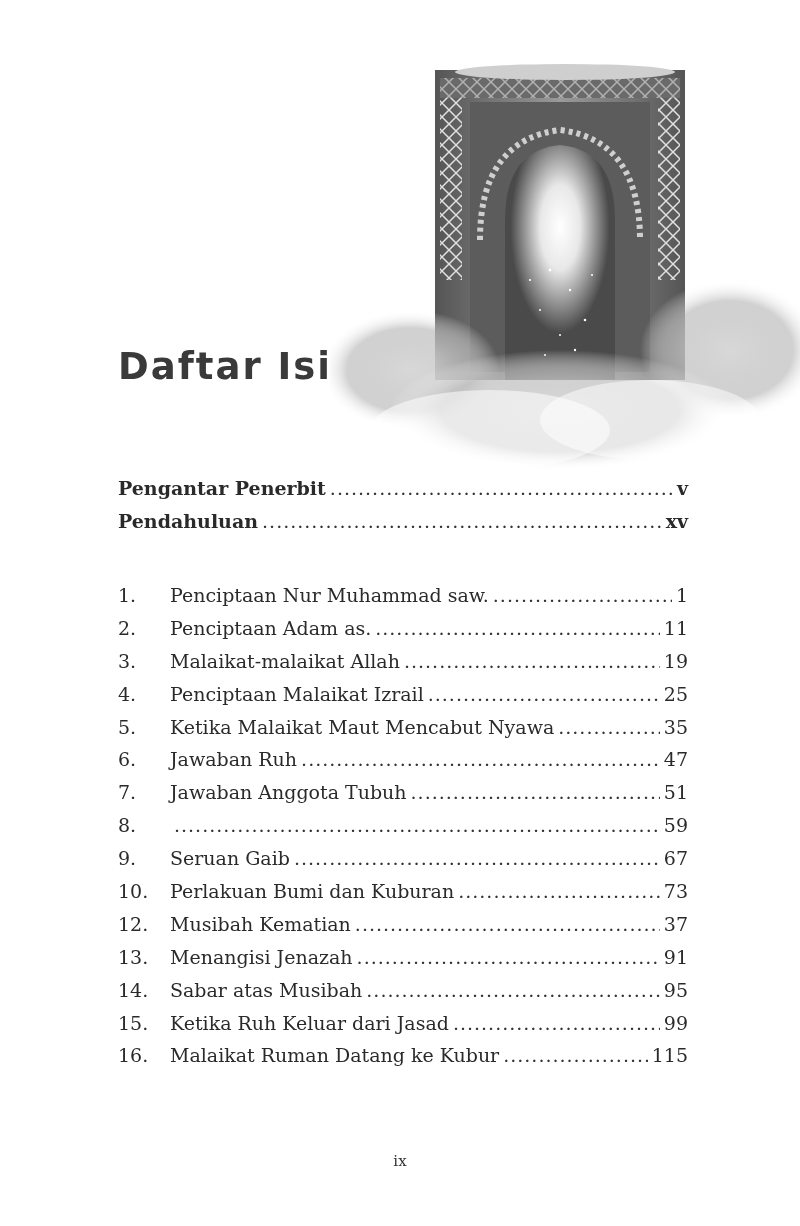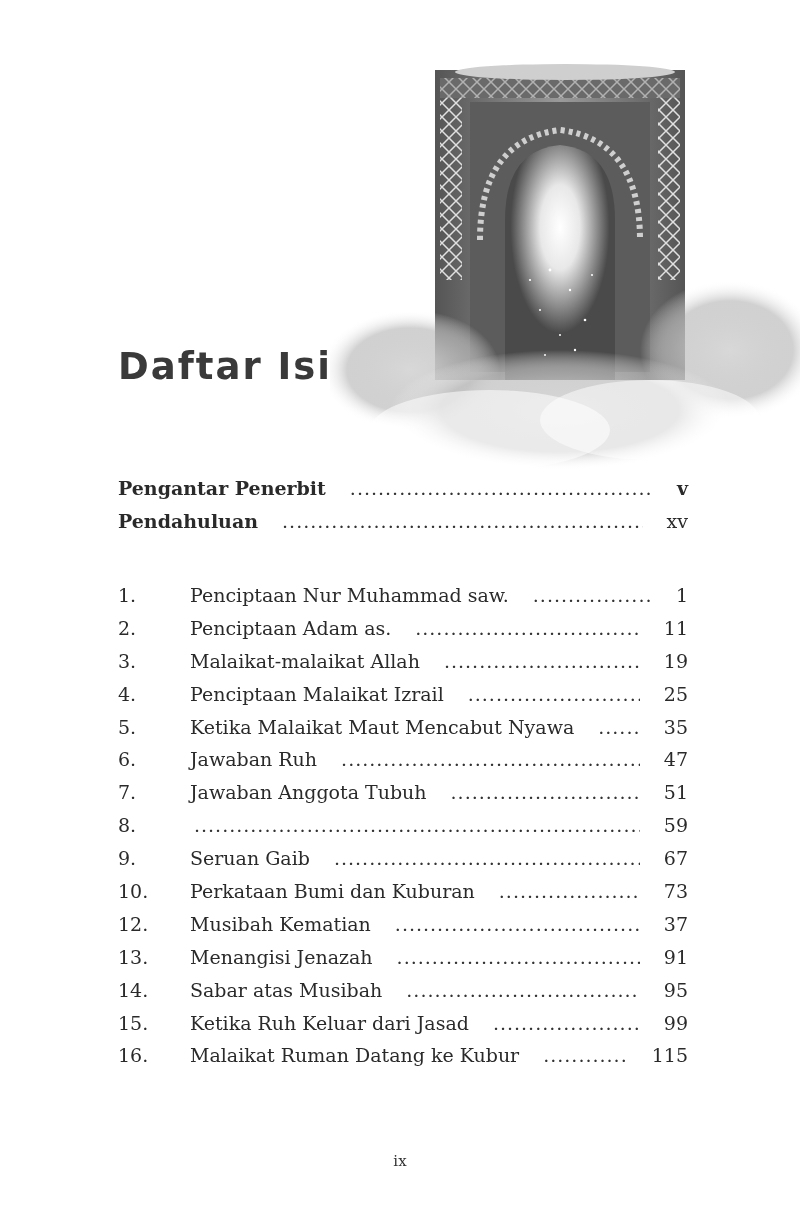--- a/index.html
+++ b/index.html
@@ -7,21 +7,21 @@
 
     .illustration { position: absolute; left: 330px; top: 40px; width: 470px; height: 430px; }
     .page-title {
       position: absolute; left: 118px; top: 345px;
       font-family: "DejaVu Sans", sans-serif; font-size: 37px; font-weight: bold;
       letter-spacing: 2px; color: #3a3a3a; margin: 0;
     }
 
     .toc { position: absolute; left: 118px; top: 477px; width: 570px;
       font-family: "DejaVu Serif", serif; }
-    .toc-row { display: flex; align-items: baseline; height: 33px; font-size: 19px; white-space: nowrap; gap: 20px; }
+    .toc-row { display: flex; align-items: baseline; height: 33px; font-size: 19px; white-space: nowrap; }
     .toc-row.bold { font-weight: bold; font-size: 19px; }
     .toc-row .num { width: 52px; flex: none; }
     .toc-row .title { flex: none; }
     .toc-row .leader { flex: 1 1 auto; overflow: hidden; margin: 0 4px; color: #333; font-weight: normal; }
     .toc-row .leader::before { content: "........................................................................................................................................................................................"; letter-spacing: 1px; }
     .toc-row .page { flex: none; text-align: right; }
     .toc-gap { height: 41px; }
     .chapters .toc-row { height: 32.9px; }
 
     .folio { position: absolute; left: 0; width: 800px; top: 1152px; text-align: center;
@@ -91,21 +91,21 @@
 
 <div class="toc">
   <div class="toc-row bold">
     <span class="title">Pengantar Penerbit</span>
     <span class="leader"></span>
     <span class="page">v</span>
   </div>
   <div class="toc-row bold">
     <span class="title">Pendahuluan</span>
     <span class="leader"></span>
-    <span class="page" style="font-weight:normal">xv</span>
+    <span class="page" style="font-weight:bold">xv</span>
   </div>
 
   <div class="toc-gap"></div>
 
   <div class="chapters" id="chapters">
       <div class="toc-row">
         <span class="num">1.</span>
         <span class="title">Penciptaan Nur Muhammad saw.</span>
         <span class="leader"></span>
         <span class="page">1</span>
@@ -152,21 +152,21 @@
         <span class="page">59</span>
       </div>
       <div class="toc-row">
         <span class="num">9.</span>
         <span class="title">Seruan Gaib</span>
         <span class="leader"></span>
         <span class="page">67</span>
       </div>
       <div class="toc-row">
         <span class="num">10.</span>
-        <span class="title">Perkataan Bumi dan Kuburan</span>
+        <span class="title">Perlakuan Bumi dan Kuburan</span>
         <span class="leader"></span>
         <span class="page">73</span>
       </div>
       <div class="toc-row">
         <span class="num">12.</span>
         <span class="title">Musibah Kematian</span>
         <span class="leader"></span>
         <span class="page">37</span>
       </div>
       <div class="toc-row">

